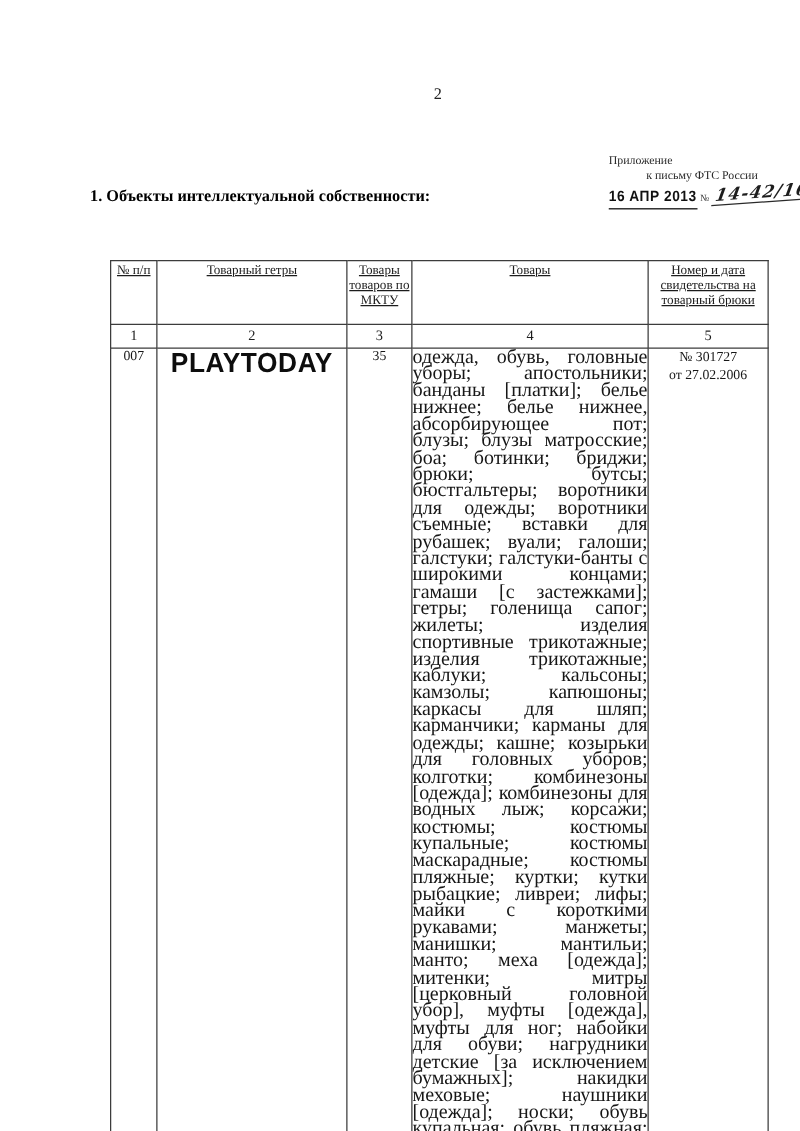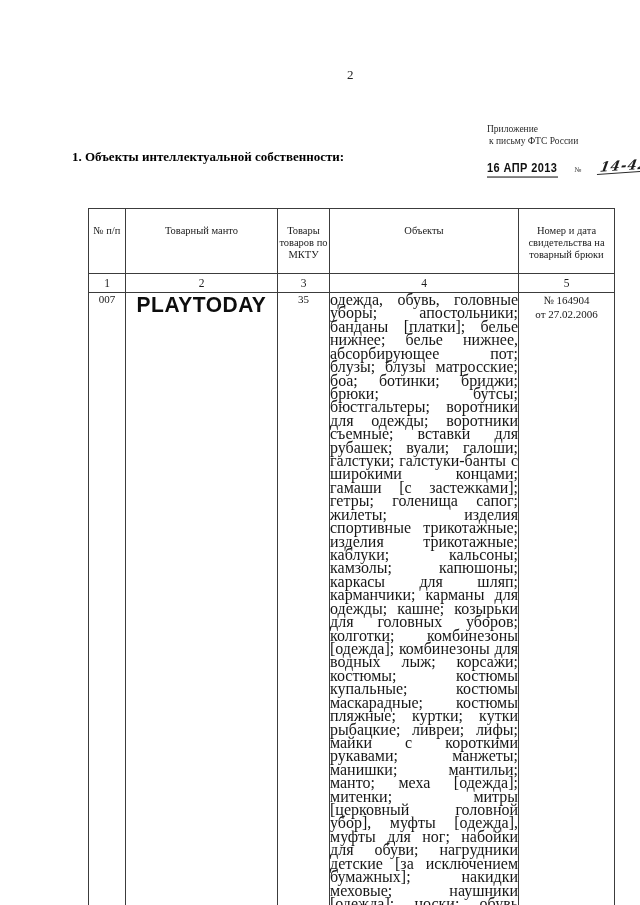--- a/index.html
+++ b/index.html
@@ -30,26 +30,26 @@
   .stamp-block {
     position: absolute;
     left: 487px;
     top: 124px;
     width: 150px;
     font-size: 9.5px;
     line-height: 11.5px;
     color: #2a2a2a;
     white-space: nowrap;
   }
-  .stamp-line2 { padding-left: 2px; }
+  .stamp-line2 { padding-left: 2px; margin-left: 28px; }
   .stamp-date-line {
     display: flex;
     align-items: baseline;
-    gap: 16px;
-    margin-top: 15px;
+    gap: 2px;
+    margin-top: 5px;
   }
   .stamp-date {
     font-family: "Liberation Sans", "DejaVu Sans", sans-serif;
     font-weight: 800;
     font-size: 11px;
     letter-spacing: 0.4px;
     color: #111;
     border-bottom: 1.6px solid #1a1a1a;
     padding: 0 1px 1px 0;
     transform: scaleY(1.08);
@@ -93,22 +93,23 @@
     border: 1px solid #3c3c3c;
     padding: 0;
     overflow: hidden;
     vertical-align: top;
   }
   tr.head td {
     height: 48px;
     text-align: center;
     font-size: 10.5px;
     line-height: 12px;
-    padding-top: 16px;
+    padding-top: 2px;
     color: #1c1c1c;
+    text-decoration: underline;
   }
   tr.nums td {
     height: 18px;
     text-align: center;
     font-size: 11.5px;
     line-height: 18px;
     color: #1c1c1c;
   }
   tr.data td.side {
     text-align: center;
@@ -163,40 +164,40 @@
     <colgroup>
       <col style="width:37px">
       <col style="width:152px">
       <col style="width:52px">
       <col style="width:189px">
       <col style="width:96px">
     </colgroup>
     <tbody>
       <tr class="head">
         <td>№ п/п</td>
-        <td>Товарный манто</td>
+        <td>Товарный гетры</td>
         <td>Товары товаров по МКТУ</td>
-        <td>Объекты</td>
+        <td>Товары</td>
         <td>Номер и дата свидетельства на товарный брюки</td>
       </tr>
       <tr class="nums">
         <td>1</td>
         <td>2</td>
         <td>3</td>
         <td>4</td>
         <td>5</td>
       </tr>
       <tr class="data">
         <td class="side cell-num">007</td>
         <td class="side cell-mark">
           <span class="tm-logo">PLAYTODAY</span>
         </td>
         <td class="side cell-class">35</td>
         <td class="cell-goods">одежда, обувь, головные уборы; апостольники; банданы [платки]; белье нижнее; белье нижнее, абсорбирующее пот; блузы; блузы матросские; боа; ботинки; бриджи; брюки; бутсы; бюстгальтеры; воротники для одежды; воротники съемные; вставки для рубашек; вуали; галоши; галстуки; галстуки-банты с широкими концами; гамаши [с застежками]; гетры; голенища сапог; жилеты; изделия спортивные трикотажные; изделия трикотажные; каблуки; кальсоны; камзолы; капюшоны; каркасы для шляп; карманчики; карманы для одежды; кашне; козырьки для головных уборов; колготки; комбинезоны [одежда]; комбинезоны для водных лыж; корсажи; костюмы; костюмы купальные; костюмы маскарадные; костюмы пляжные; куртки; кутки рыбацкие; ливреи; лифы; майки с короткими рукавами; манжеты; манишки; мантильи; манто; меха [одежда]; митенки; митры [церковный головной убор], муфты [одежда], муфты для ног; набойки для обуви; нагрудники детские [за исключением бумажных]; накидки меховые; наушники [одежда]; носки; обувь купальная; обувь пляжная; обувь спортивная; одежда бумажная; одежда верхняя; одежда готовая; одежда для автомобилистов; одежда для велосипедистов; одежда для гимнастов; одежда из габардина;</td>
         <td class="side cell-cert">
-          <div>№ 164904</div>
+          <div>№ 301727</div>
           <div>от 27.02.2006</div>
         </td>
       </tr>
     </tbody>
   </table>
 
 </div>
 
 </body></html>

